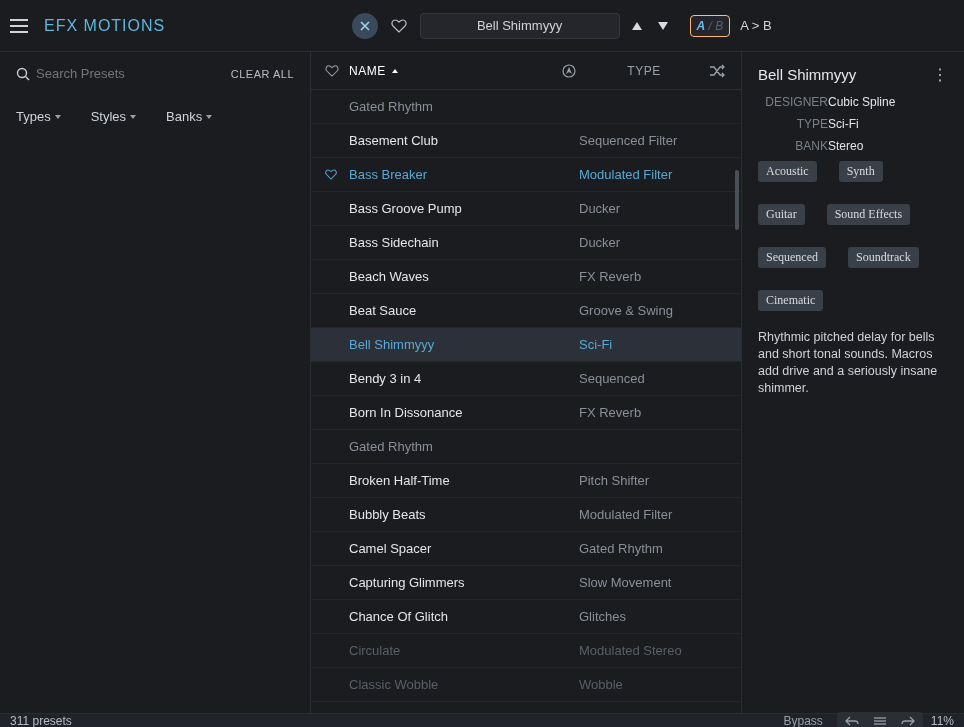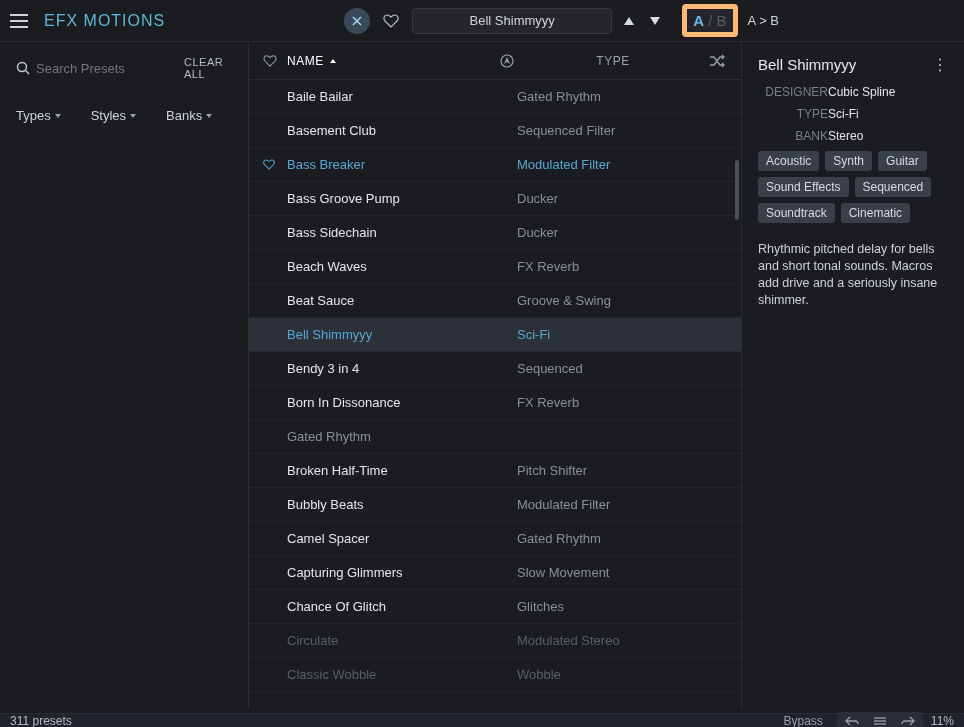--- a/index.html
+++ b/index.html
@@ -7,21 +7,21 @@
     width: 964px; height: 727px;
     background: #1a1c20;
     font-family: -apple-system, Helvetica, Arial, sans-serif;
     font-size: 13px;
     color: #c8cbd0;
     overflow: hidden;
     position: relative;
   }
   
   .topbar {
-    height: 42px;
+    height: 52px;
     display: flex;
     align-items: center;
     padding: 0 10px;
     border-bottom: 1px solid #2a2d33;
     gap: 8px;
   }
   .menu-icon { width: 18px; height: 14px; cursor: pointer; display:flex; flex-direction:column; justify-content:space-between;}
   .menu-icon span { display:block; height:2px; background:#d0d3d8; }
   .logo { color:#5fb8d8; font-size:16px; letter-spacing:1px; font-weight:300; margin-left:8px; }
   .topbar-spacer { flex:1; }
@@ -31,29 +31,29 @@
     background:#2e3239; cursor:pointer;
   }
   .round-btn.close { background:#3a4a5a;}
   .preset-field {
     width: 200px; height:26px; background:#24262b; border:1px solid #34373e;
     border-radius:4px; display:flex; align-items:center; justify-content:center;
     color:#d0d3d8; font-size:13px; cursor:pointer;
   }
   .arrow-btn { width:18px; height:26px; display:flex; align-items:center; justify-content:center; cursor:pointer;}
   .ab-group { display:flex; align-items:center; gap:6px; margin-left:10px;}
-  .ab-toggle { background:#24262b; border:5px solid #fdba74; border-radius:4px; padding:3px 6px; font-size:15px; cursor:pointer;}
+  .ab-toggle { background:#24262b; border:1px solid #fdba74; border-radius:4px; padding:3px 6px; font-size:12px; cursor:pointer;font-style:italic;}
   .ab-toggle span.active{ color:#6fb8e0; font-weight:bold;}
   .ab-toggle span.dim{ color:#5a5f68;}
   .ab-copy { font-size:13px; color:#d0d3d8; cursor:pointer; padding:3px 4px;}
 
   
   .main { display:flex; height: 667px; }
   .sidebar {
-    width: 249px; border-right:1px solid #2a2d33;
+    width: 311px; border-right:1px solid #2a2d33;
     padding:14px 16px;
   }
   .search-row { display:flex; align-items:center; gap:8px;}
   .search-wrap { display:flex; align-items:center; gap:6px; flex:1;}
   .search-input {
     background:transparent; border:none; outline:none; color:#a8acb3;
     font-size:13px; width:140px;
   }
   .clear-all { color:#b8bcc2; font-size:11px; letter-spacing:0.5px; cursor:pointer;}
   .filter-row { display:flex; gap:30px; margin-top:28px;}
@@ -88,21 +88,21 @@
   .scrollbar-thumb { width:4px; height:60px; background:#4a4f58; border-radius:2px;}
 
   
   .detail { width:222px; padding:14px 16px;}
   .detail-head { display:flex; align-items:center; justify-content:space-between; margin-bottom:12px;}
   .detail-title { color:#e6e8ec; font-size:15px;}
   .dots { color:#b8bcc2; font-size:16px; cursor:pointer; line-height:1;}
   .meta-row { display:flex; font-size:12px; margin-bottom:8px;text-align:right;}
   .meta-key { width:70px; color:#7a8088;}
   .meta-val { color:#e2e4e8;}
-  .tags { display:flex; flex-wrap:wrap; gap:6px; margin-top:8px;}
+  .tags { display:flex; flex-wrap:wrap; gap:22px; margin-top:8px;font-family:Liberation Serif, serif;}
   .tag { background:#3a4048; color:#d8dbe0; font-size:12px; padding:3px 8px; border-radius:3px; cursor:pointer;}
   .desc { margin-top:18px; font-size:12.5px; line-height:1.35; color:#cfd2d7;}
 
   
   .bottombar {
     position:absolute; left:0; right:0; bottom:0; height:14px;
     background:#202329; border-top:1px solid #2a2d33;
     display:flex; align-items:center; padding:0 10px;
     font-size:12px; color:#b8bcc2;
   }
@@ -209,21 +209,20 @@
             <path d="M13 1 L15 3 L13 5 M13 9 L15 11 L13 13" stroke="#9aa0a8" stroke-width="1.3" fill="none"></path>
           </svg>
       </div>
     </div>
     <div class="list-body" id="list-body">
       <div class="scrollbar-track">
           <div class="scrollbar-thumb"></div>
         </div>
     <div class="row">
           <div class="c-heart"></div>
-          <div class="c-name">Baile Bailar</div>
           <div class="c-type">Gated Rhythm</div>
         </div>
         <div class="row">
           <div class="c-heart"></div>
           <div class="c-name">Basement Club</div>
           <div class="c-type">Sequenced Filter</div>
         </div>
         <div class="row fav">
           <div class="c-heart">
             <svg width="12" height="11" viewBox="0 0 16 14">

